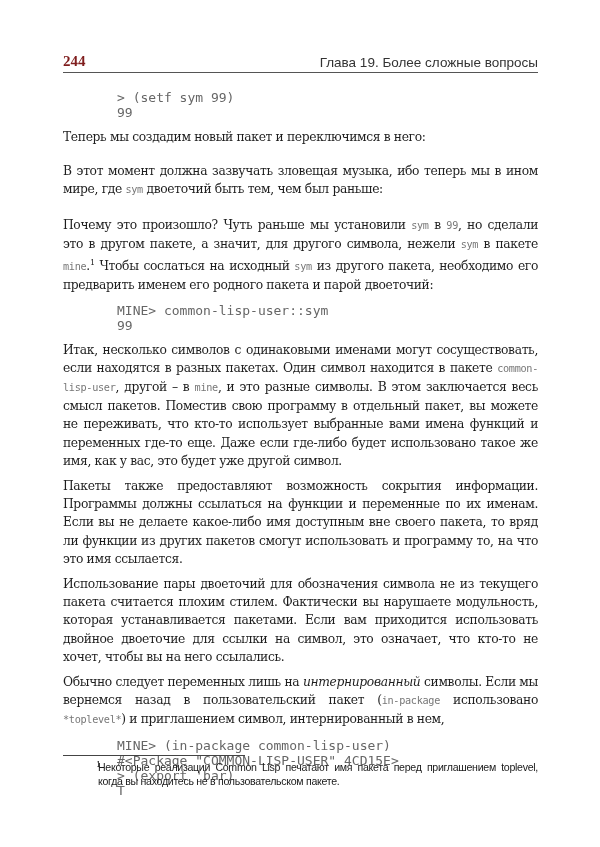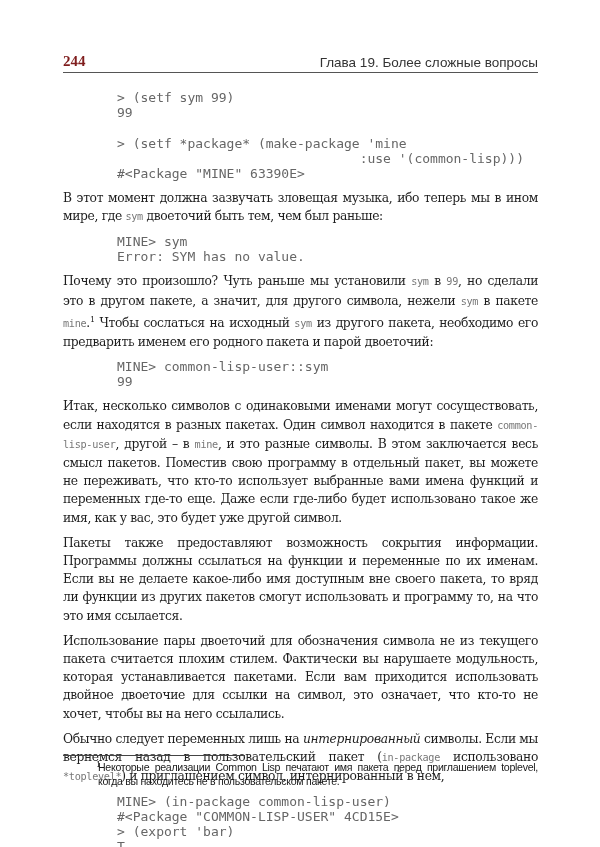--- a/index.html
+++ b/index.html
@@ -24,29 +24,25 @@
 
 <div class="header">
   <span class="page-num">244</span>
   <span class="chapter">Глава 19. Более сложные вопросы</span>
 </div>
 
 <div class="content">
   <div class="code">&gt; (setf sym 99)
 99</div>
   <div class="gap-c"></div>
+  <p class="p">Теперь мы создадим новый пакет и переключимся в него:</p>
   <div class="gap-c"></div>
-  <div class="code">&gt; (setf *package* (make-package 'mine
-                               :use '(common-lisp)))
-#&lt;Package "MINE" 63390E&gt;</div>
   <div class="gap-c"></div>
   <p class="p"><span>В этот момент должна зазвучать зловещая музыка, ибо теперь мы в ином мире, где </span><span class="m">sym</span><span> двоеточий быть тем, чем был раньше:</span></p>
   <div class="gap-c"></div>
-  <div class="code">MINE&gt; sym
-Error: SYM has no value.</div>
   <div class="gap-c"></div>
   <p class="p"><span>Почему это произошло? Чуть раньше мы установили </span><span class="m">sym</span><span> в </span><span class="m">99</span><span>, но сделали это в другом пакете, а значит, для другого символа, нежели </span><span class="m">sym</span><span> в пакете </span><span class="m">mine</span><span>.</span><sup>1</sup><span> Чтобы сослаться на исходный </span><span class="m">sym</span><span> из другого пакета, необходимо его предварить именем его родного пакета и парой двоеточий:</span></p>
   <div class="gap-c"></div>
   <div class="code">MINE&gt; common-lisp-user::sym
 99</div>
   <div class="gap-c"></div>
   <p class="p"><span>Итак, несколько символов с одинаковыми именами могут сосуществовать, если находятся в разных пакетах. Один символ находится в пакете </span><span class="m">common-lisp-user</span><span>, другой – в </span><span class="m">mine</span><span>, и это разные символы. В этом заключается весь смысл пакетов. Поместив свою программу в отдельный пакет, вы можете не переживать, что кто-то использует выбранные вами имена функций и переменных где-то еще. Даже если где-либо будет использовано такое же имя, как у вас, это будет уже другой символ.</span></p>
   <div class="gap-s"></div>
   <p class="p">Пакеты также предоставляют возможность сокрытия информации. Программы должны ссылаться на функции и переменные по их именам. Если вы не делаете какое-либо имя доступным вне своего пакета, то вряд ли функции из других пакетов смогут использовать и программу то, на что это имя ссылается.</p>
   <div class="gap-s"></div>

